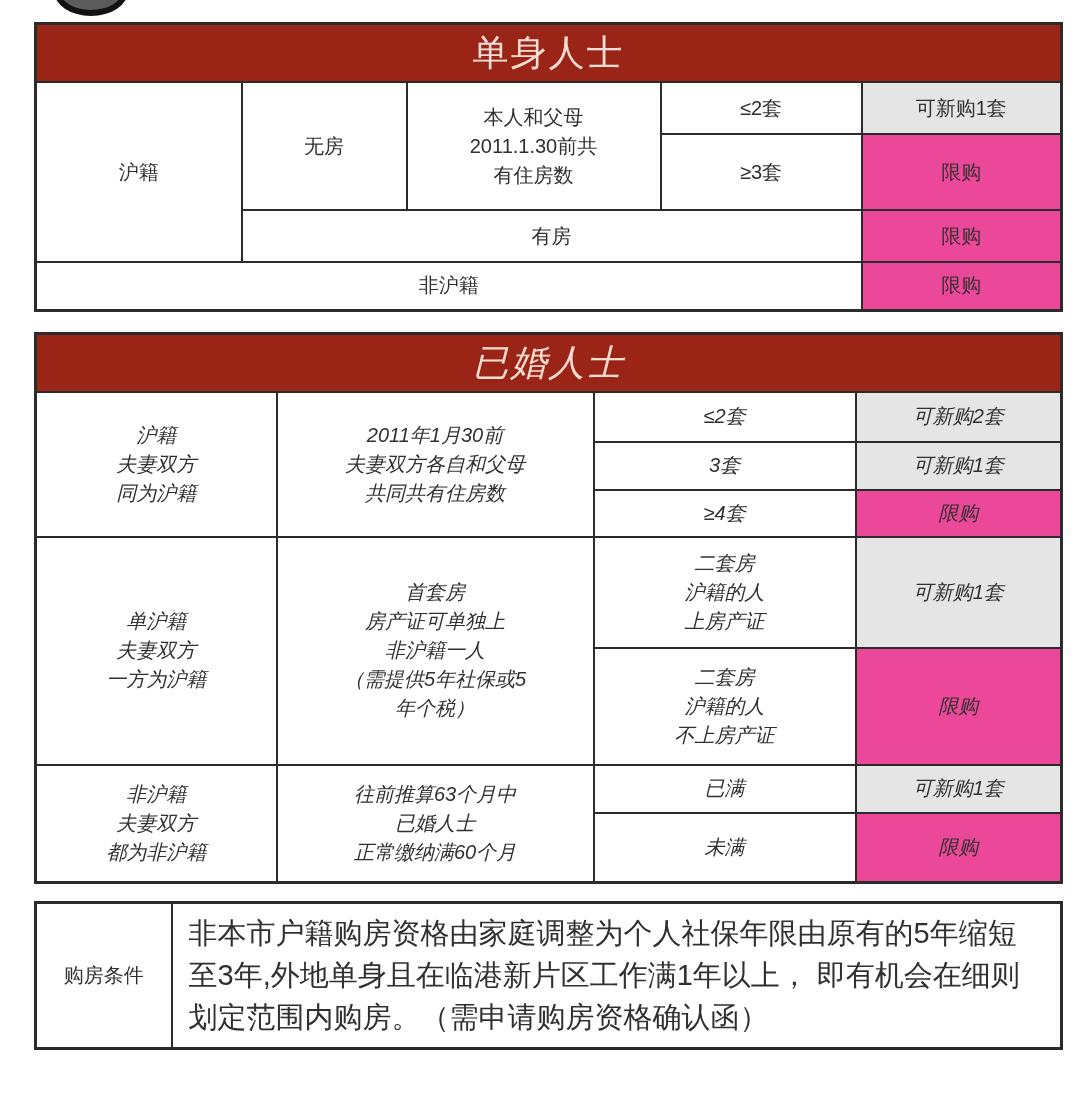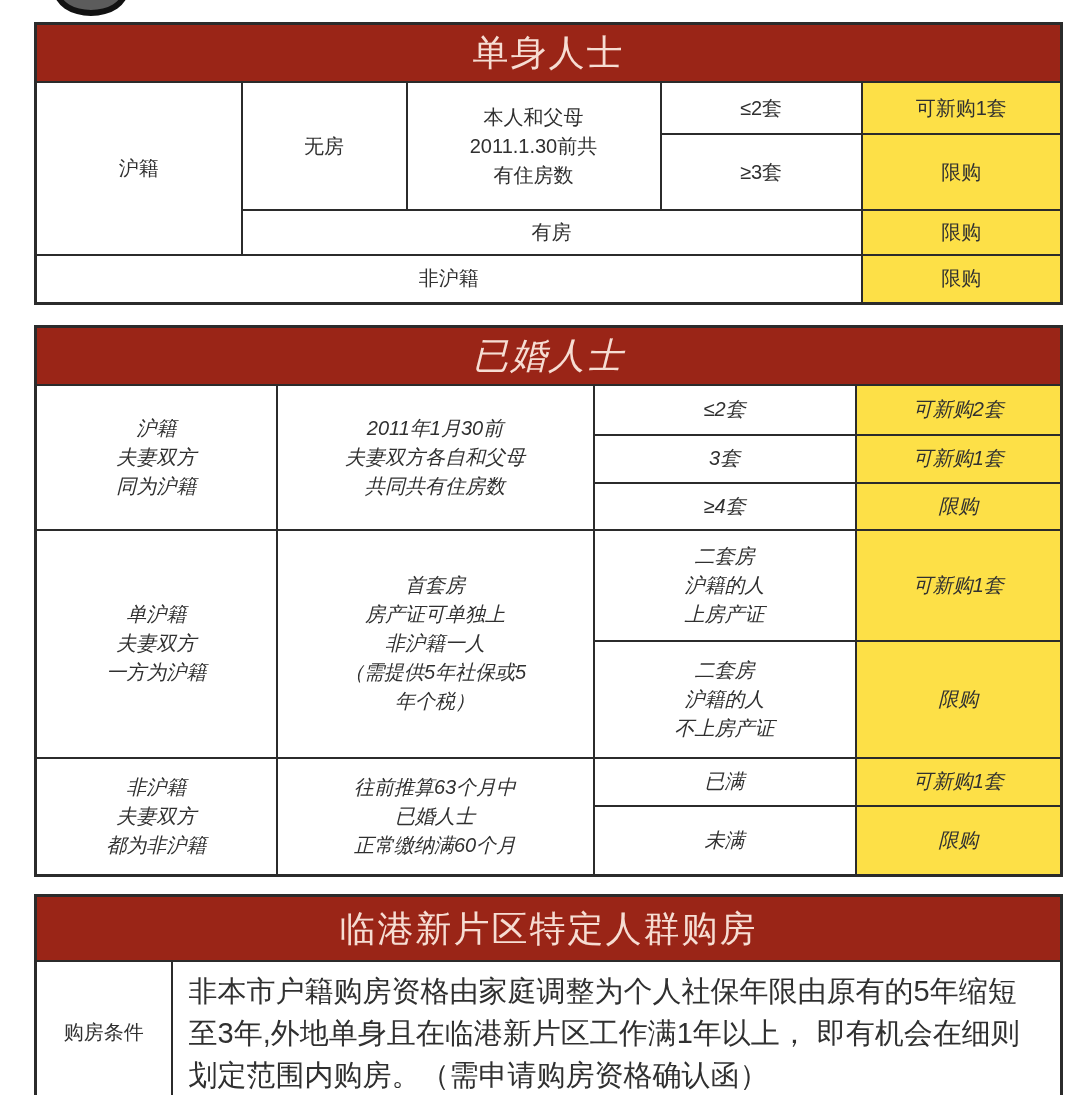--- a/index.html
+++ b/index.html
@@ -41,22 +41,22 @@
     box-sizing: border-box;
     overflow: hidden;
   }
   .hdr {
     background: #9A2517;
     color: #F6DDD3;
     font-size: 36px;
     letter-spacing: 2px;
     white-space: normal;
   }
-  .allow    { background: #fde047; }
-  .restrict { background: #fde047; }
+  .allow    { background: #e5e5e5; }
+  .restrict { background: #ec4899; }
   .t-single  { margin-top: 22px; }
   .t-married { margin-top: 20px; font-style: italic; }
   .t-lingang { margin-top: 17px; }
   .t-lingang .cond-text {
     text-align: left;
     padding: 8px 16px;
     font-size: 29px;
     line-height: 1.45;
   }
 </style>
@@ -85,21 +85,21 @@
       <td rowspan="2">本人和父母
 2011.1.30前共
 有住房数</td>
       <td>≤2套</td>
       <td class="allow">可新购1套</td>
     </tr>
     <tr style="height:76px">
       <td>≥3套</td>
       <td class="restrict">限购</td>
     </tr>
-    <tr style="height:45px">
+    <tr style="height:52px">
       <td colspan="3">有房</td>
       <td class="restrict">限购</td>
     </tr>
     <tr style="height:48px">
       <td colspan="4">非沪籍</td>
       <td class="restrict">限购</td>
     </tr>
   </tbody>
     </table>
 
@@ -168,23 +168,20 @@
     </tr>
   </tbody>
     </table>
 
   <table class="t-lingang">
     <colgroup>
       <col style="width:136px">
         <col style="width:890px">
     </colgroup>
     <tbody>
-        <tr style="height:65px">
-      <td class="hdr" colspan="2">临港新片区特定人群购房</td>
-    </tr>
     <tr style="height:127px">
       <td>购房条件</td>
       <td class="cond-text">非本市户籍购房资格由家庭调整为个人社保年限由原有的5年缩短至3年,外地单身且在临港新片区工作满1年以上， 即有机会在细则划定范围内购房。（需申请购房资格确认函）</td>
     </tr>
   </tbody>
     </table>
 
 </div>
 
 </body></html>

